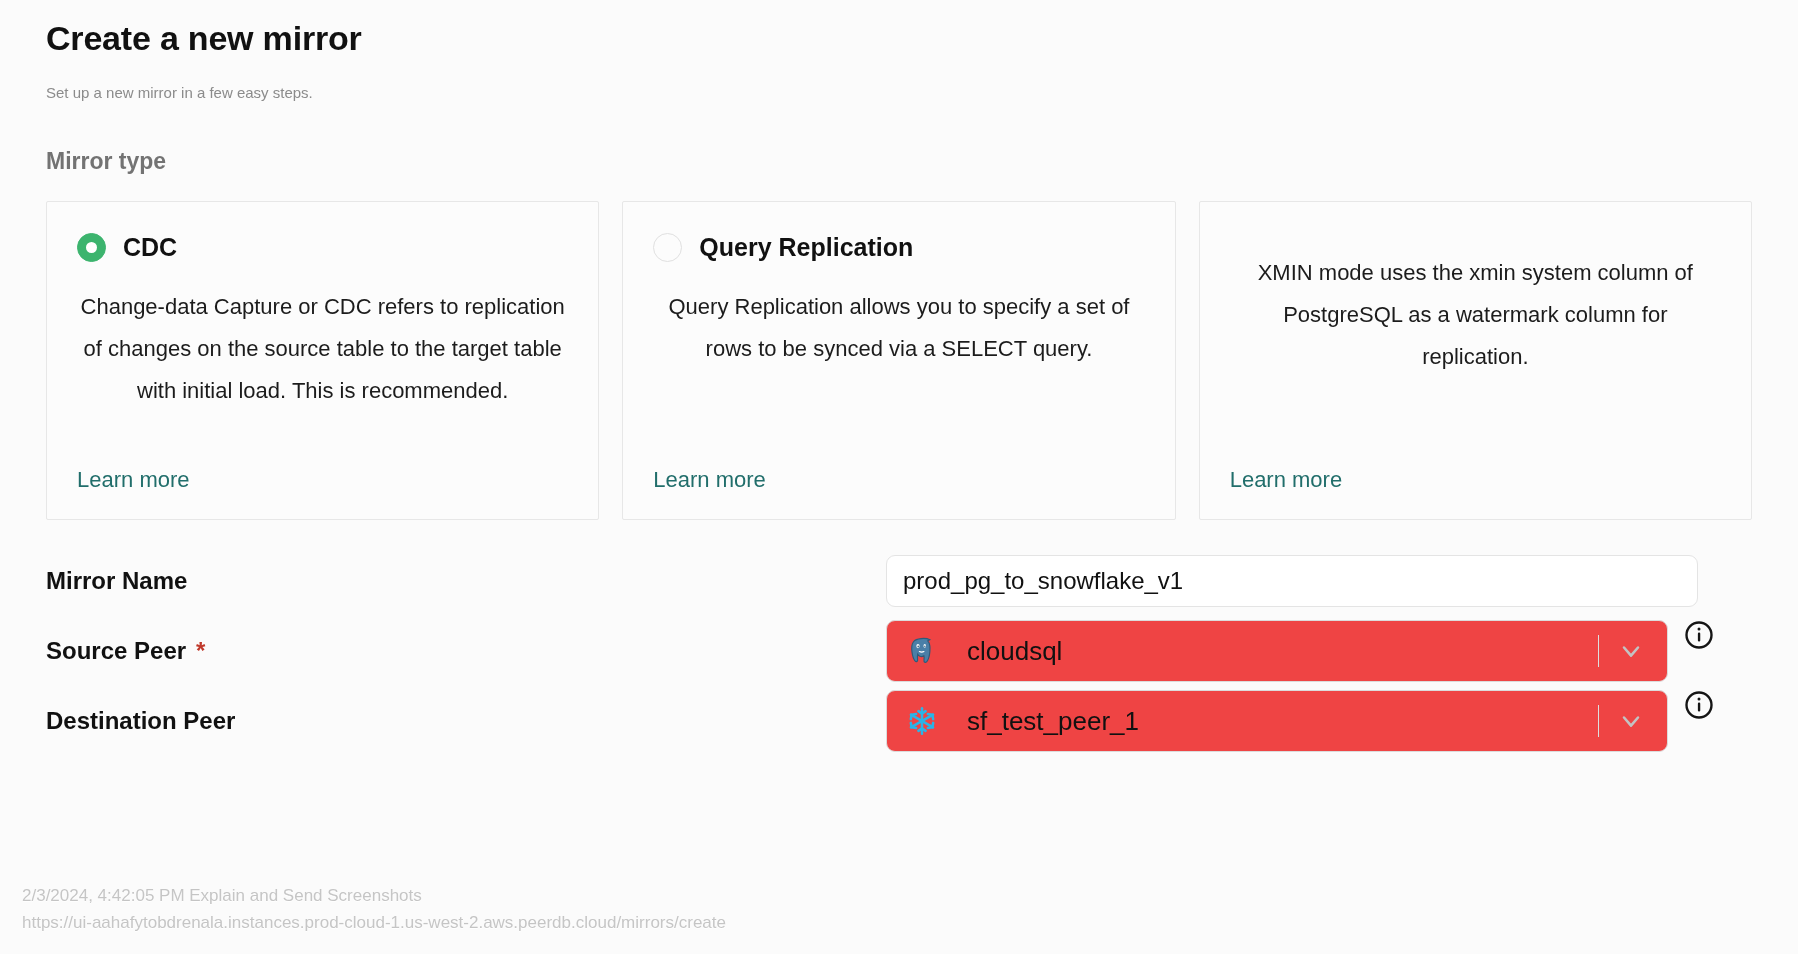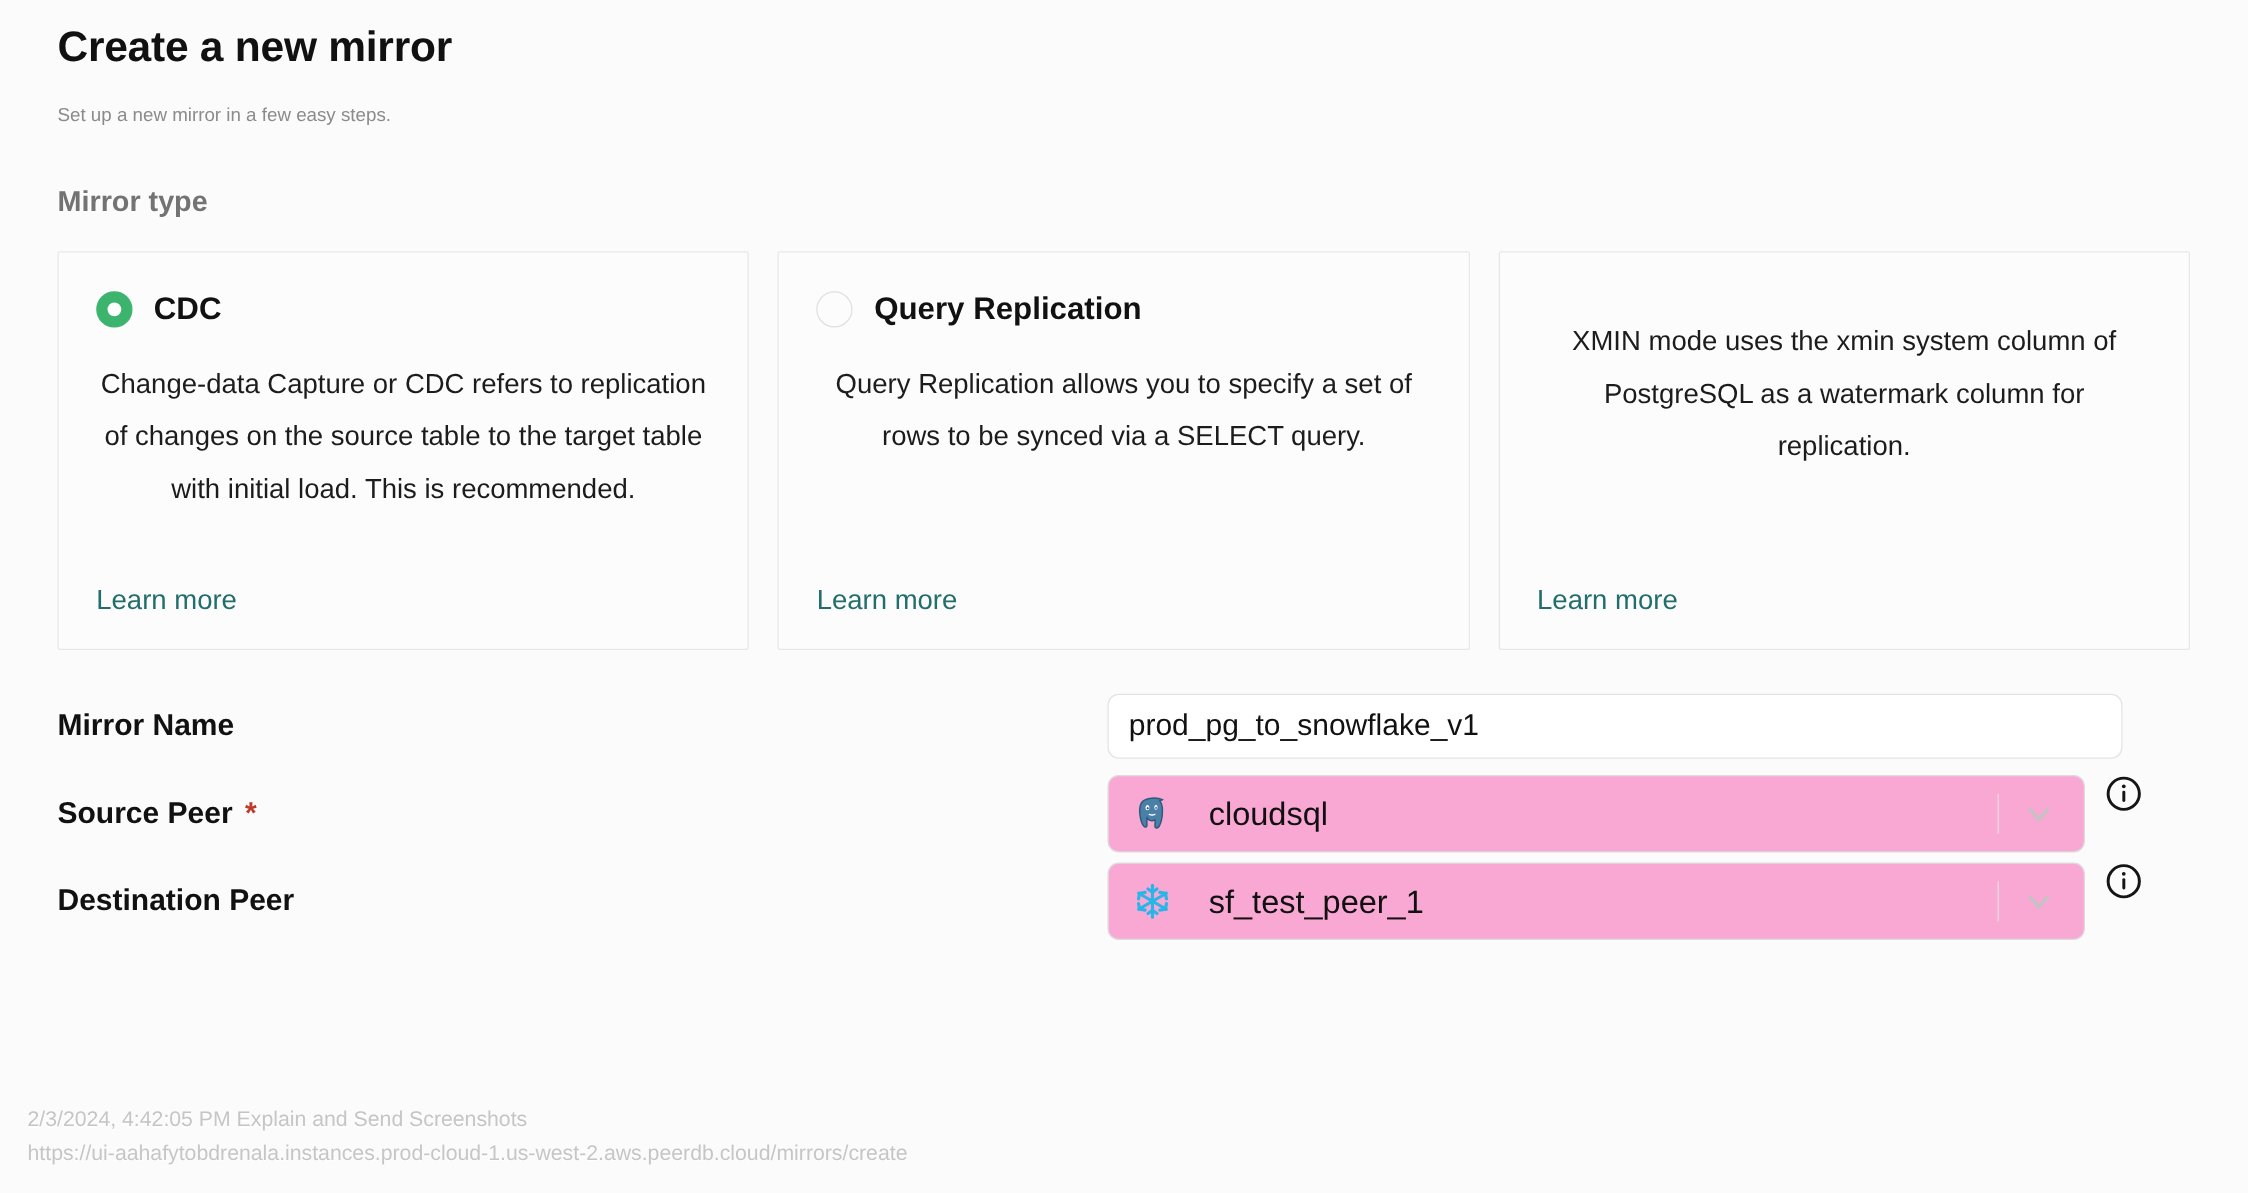--- a/index.html
+++ b/index.html
@@ -160,21 +160,21 @@
     color: #111111;
     padding: 0 16px;
     outline: none;
   }
   .select-box {
     box-sizing: border-box;
     width: 782px;
     height: 62px;
     border: 1.5px solid #dcdcdc;
     border-radius: 9px;
-    background: #f9a8d4;
+    background: #ef4444;
     display: flex;
     align-items: center;
     padding: 0 10px 0 18px;
   }
   .peer-logo {
     width: 34px;
     height: 34px;
     flex: 0 0 34px;
     display: flex;
     align-items: center;

